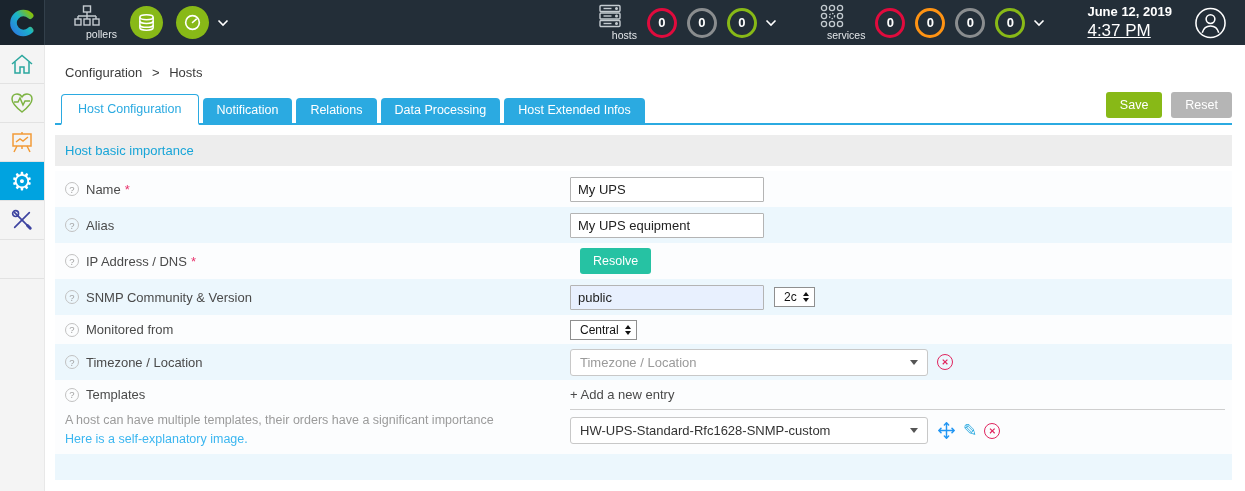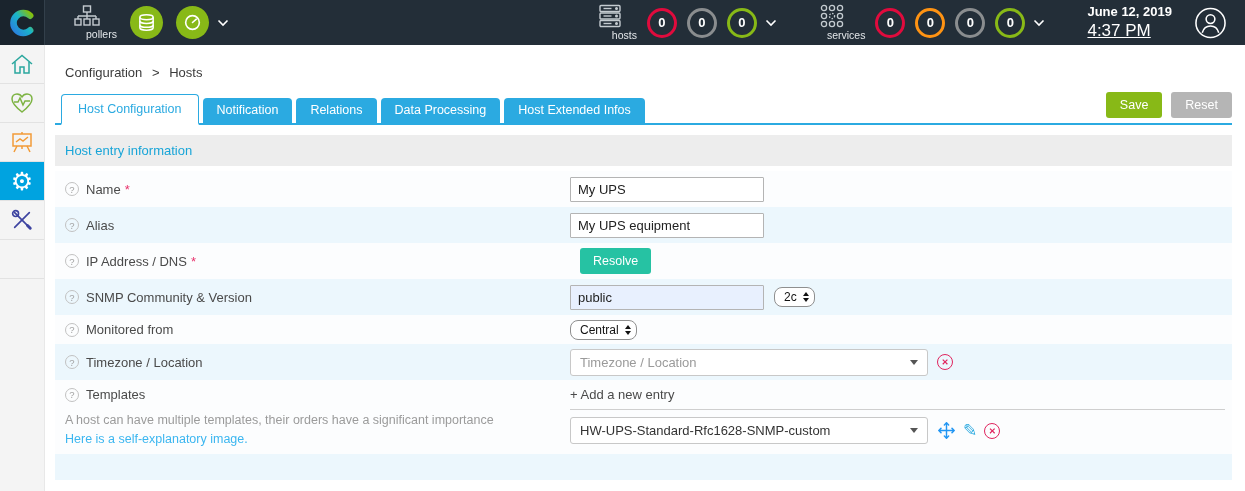--- a/index.html
+++ b/index.html
@@ -56,21 +56,21 @@
   .lbl { width:505px; display:flex; align-items:center; flex:0 0 505px; }
   .help { width:14px; height:14px; border-radius:50%; border:1px solid #c2c2c2; color:#a2a2a2; font-size:9.5px;
           display:inline-flex; align-items:center; justify-content:center; margin-right:7px; flex:0 0 14px; cursor:pointer; }
   .lbl-text { font-size:13px; color:#4a4a4a; }
   .req { color:#e8336d; font-size:13px; margin-left:4px; }
   .ctl { flex:1; display:flex; align-items:center; }
   .txt { width:194px; height:25px; border:1px solid #b4b4b4; border-radius:1px; padding:0 7px; font-size:13px; color:#222;
          font-family:"Liberation Sans",sans-serif; background:#fff; }
   .txt-autofill { background:#e8f0fe; }
   .btn-resolve { background:#26c2a3; margin-left:10px; padding:6px 13px; }
-  .native-select { display:inline-flex; align-items:center; border:1px solid #8f8f8f; border-radius:8px; background:#fff;
+  .native-select { display:inline-flex; align-items:center; border:1px solid #8f8f8f; border-radius:0; background:#fff;
                    padding:2px 5px 2px 9px; font-size:12px; color:#111; margin-left:0; cursor:pointer; }
   .native-select .spinner { display:inline-flex; flex-direction:column; margin-left:6px; gap:2px; }
   .spinner i { display:block; width:0; height:0; border-left:3.5px solid transparent; border-right:3.5px solid transparent; }
   .spinner .up { border-bottom:4px solid #111; }
   .spinner .dn { border-top:4px solid #111; }
   .ml10 { margin-left:10px; }
   .s2 { width:358px; height:27px; border:1px solid #c8c8c8; border-radius:3px; background:#fff; display:flex; align-items:center; cursor:pointer; }
   .s2-text { flex:1; font-size:13px; color:#333; padding-left:9px; }
   .s2-placeholder { color:#9a9a9a; }
   .s2-caret { width:0; height:0; border-left:4px solid transparent; border-right:4px solid transparent; border-top:5px solid #555; margin-right:9px; }
@@ -251,21 +251,21 @@
     <div class="tab">Relations</div>
     <div class="tab">Data Processing</div>
     <div class="tab">Host Extended Infos</div>
     <div class="tab-actions">
       <button class="btn btn-save">Save</button>
       <button class="btn btn-reset">Reset</button>
     </div>
   </div>
 
 
-  <div class="section-bar">Host entry information</div>
+  <div class="section-bar">Host basic importance</div>
 
   <div class="form">
 
     <div class="row r-white" style="height:36px;">
       <div class="lbl">
         <span class="help">?</span>
         <span class="lbl-text">Name</span>
         <span class="req">*</span>
       </div>
       <div class="ctl">

